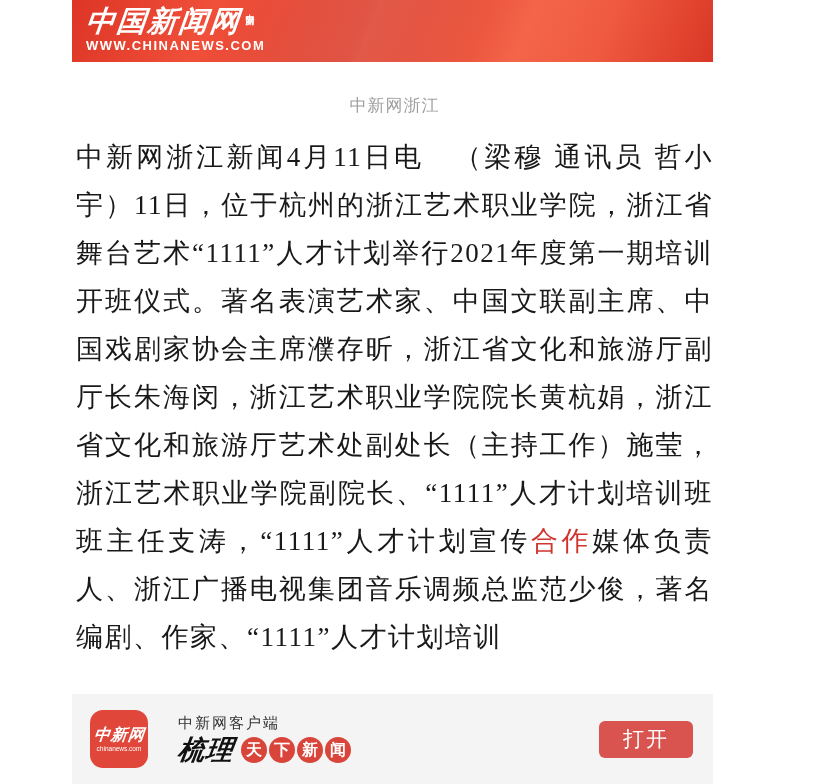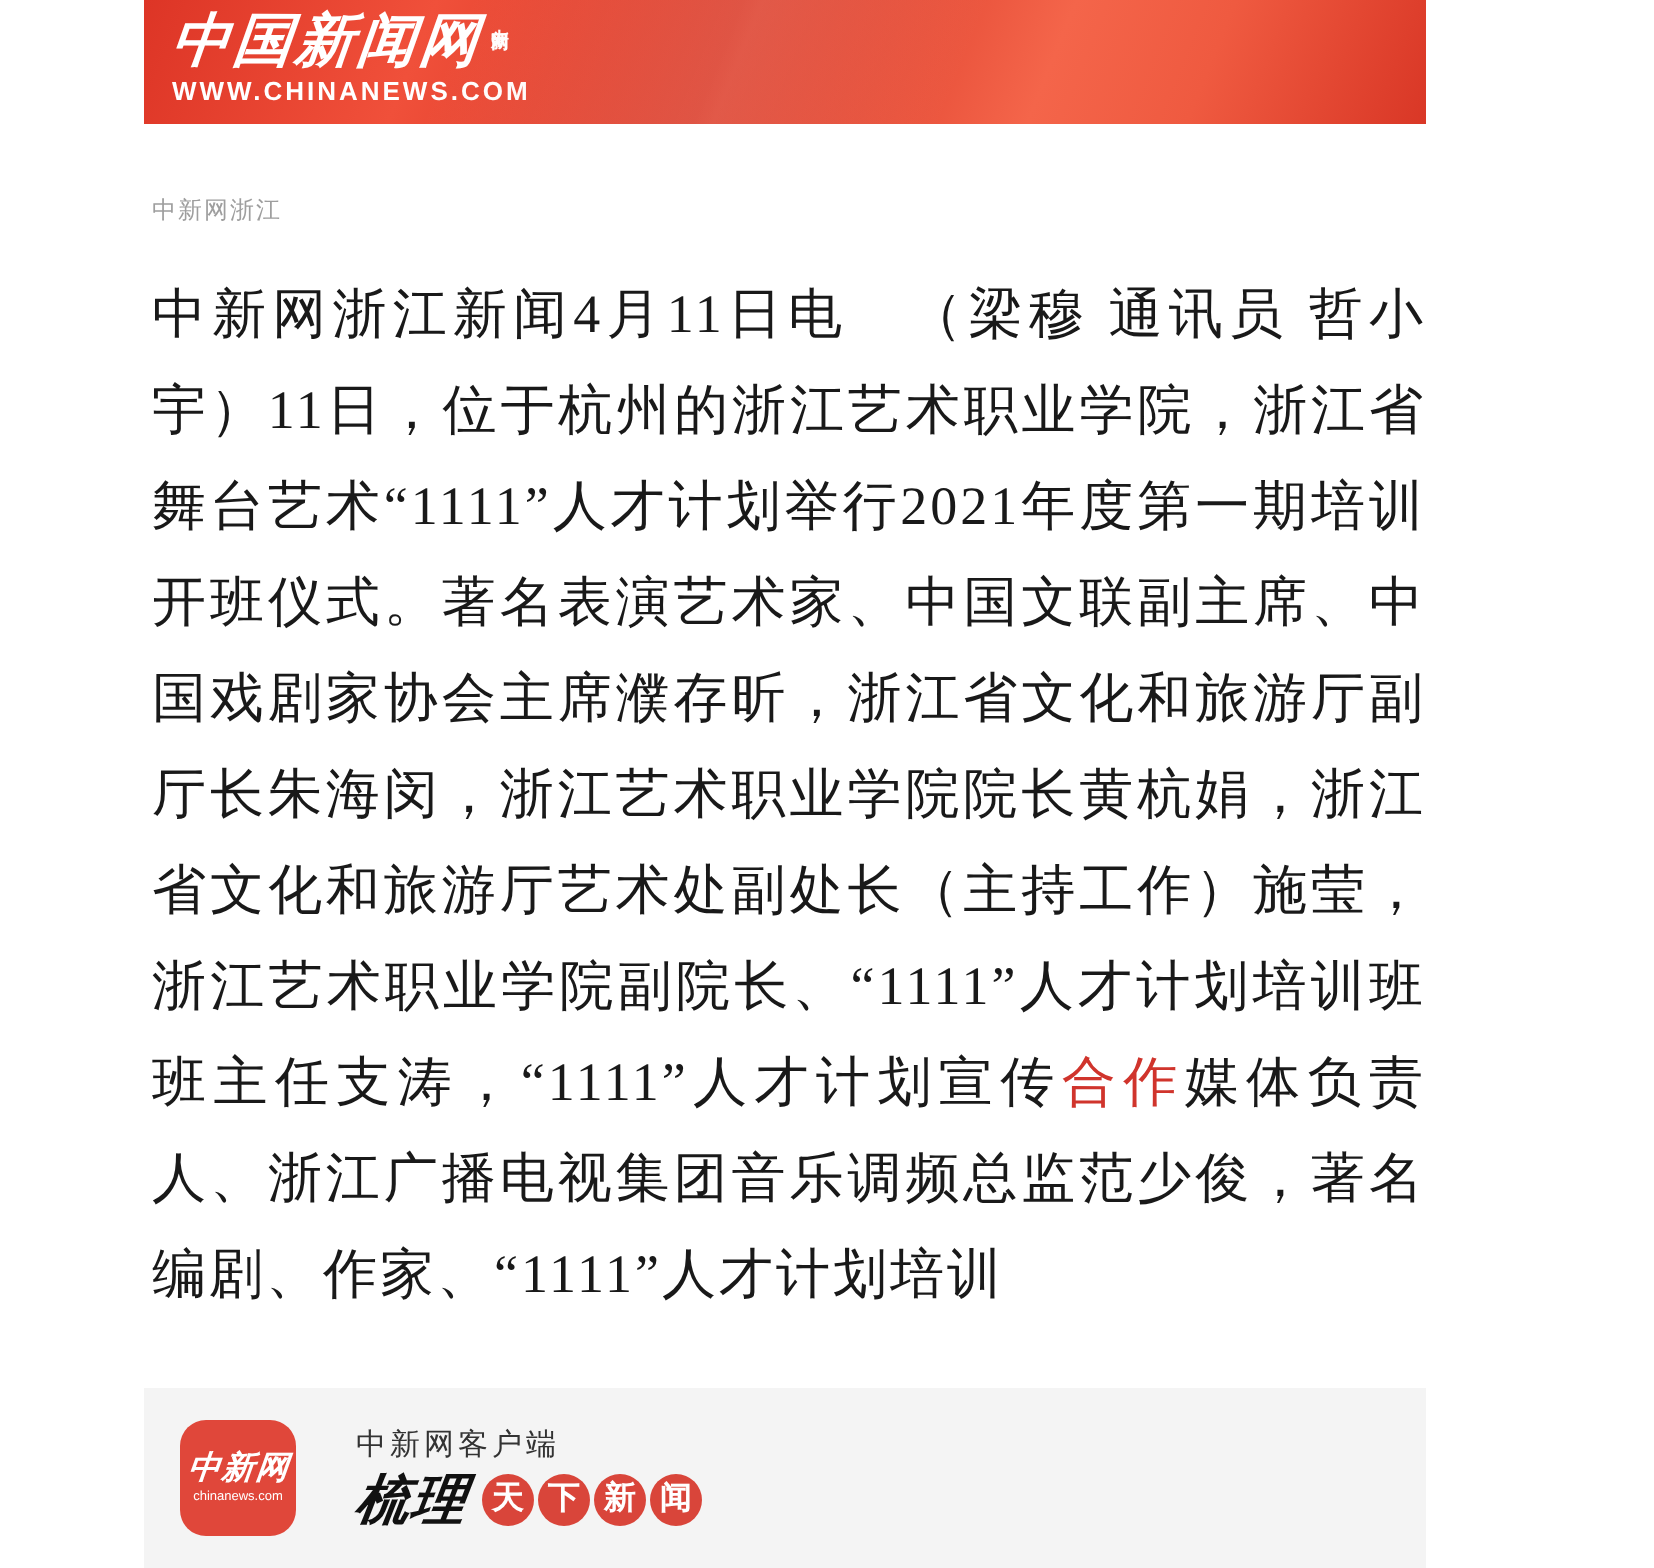--- a/index.html
+++ b/index.html
@@ -35,21 +35,21 @@
     position:absolute;left:14px;top:38px;color:#fff;
     font-family:"Liberation Sans","DejaVu Sans",sans-serif;
     font-size:13px;font-weight:bold;letter-spacing:1.5px;white-space:nowrap;
   }
   
   .article{position:absolute;left:76px;top:80px;width:637px;}
   .title{
     font-size:32px;line-height:59px;color:#000;font-weight:400;
     letter-spacing:1px;margin:0;
   }
-  .meta{margin-top:14px;color:#9e9e9e;font-size:12px;line-height:23px;letter-spacing:1px;}
+  .meta{margin-top:14px;color:#9e9e9e;font-size:17px;line-height:23px;letter-spacing:1px;text-align:center;}
   .body-text{
     margin-top:16px;
     font-size:27px;line-height:48px;color:#191919;
     letter-spacing:1.5px;text-align:justify;
   }
   .inline-link{color:#d0342c;}
   
   .app-banner{
     position:absolute;left:72px;top:694px;width:641px;height:90px;
     background:rgba(242,242,242,0.86);
@@ -118,15 +118,16 @@
       <div class="app-name">中新网客户端</div>
       <div class="slogan">
         <span class="slogan-cal">梳理</span>
         <span class="slogan-seal">天</span>
         <span class="slogan-seal">下</span>
         <span class="slogan-seal">新</span>
         <span class="slogan-seal">闻</span>
       </div>
     </div>
 
+    <button class="open-btn">打开</button>
   </div>
 
 </div>
 
 </body></html>

